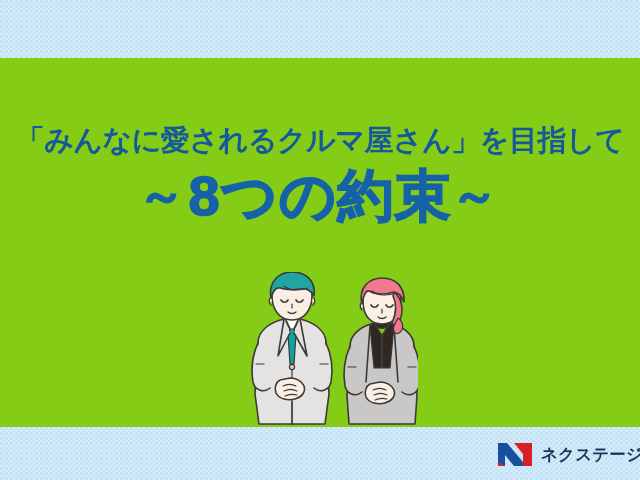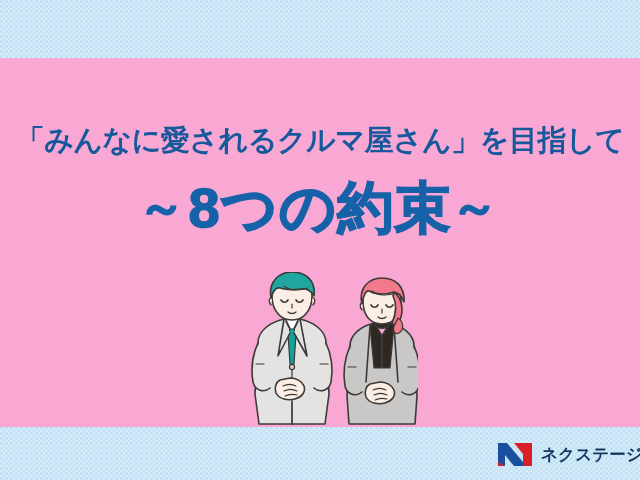--- a/index.html
+++ b/index.html
@@ -11,21 +11,21 @@
     height: 480px;
     overflow: hidden;
     background: #ffffff;
     font-family: "Liberation Sans", "DejaVu Sans", sans-serif;
   }
 
   #banner {
     position: relative;
     width: 640px;
     height: 480px;
-    background: #f9a8d4;
+    background: #84cc16;
     overflow: hidden;
   }
 
   
   .dot-band {
     position: absolute;
     left: 0;
     width: 640px;
     background-color: #ddeffb;
     background-image:
@@ -47,21 +47,21 @@
   }
   #headline-sub {
     top: 126px;
     font-size: 29px;
     font-weight: 700;
     letter-spacing: -0.5px;
     color: #15589c;
     white-space: nowrap;
   }
   #headline-main {
-    top: 180px;
+    top: 168px;
     font-size: 56px;
     font-weight: 900;
     letter-spacing: 1px;
     color: #1562a8;
     white-space: nowrap;
     -webkit-text-stroke: 1.6px #1562a8;
   }
   #headline-main .tilde {
     font-size: 46px;
     font-weight: 700;

